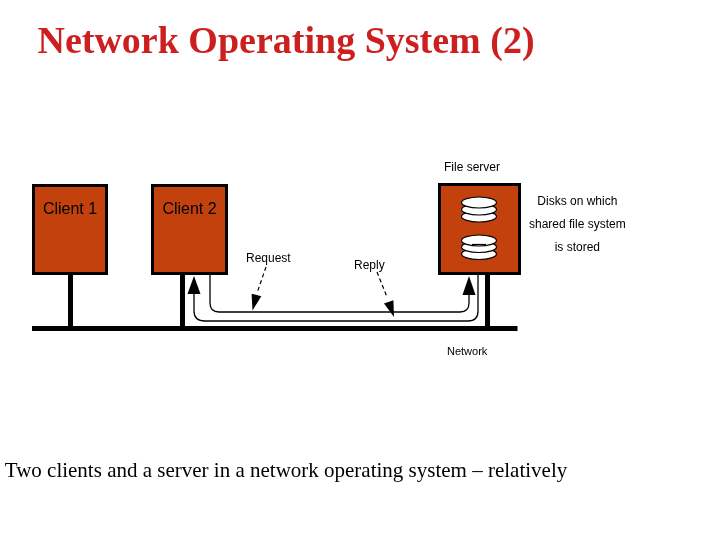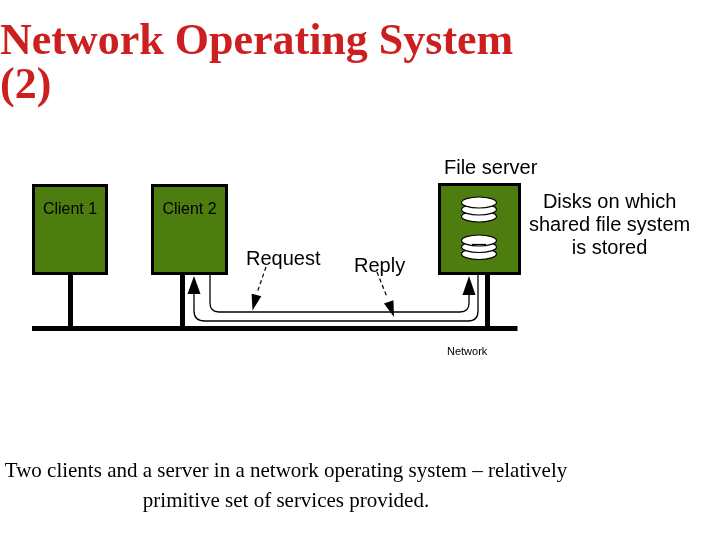--- a/index.html
+++ b/index.html
@@ -1,36 +1,36 @@
 <!DOCTYPE html>
 <html><head>
 <meta charset="utf-8">
 <style>
   html,body{margin:0;padding:0;background:#fff;}
   .slide{
     position:relative;width:720px;height:540px;background:#ffffff;
     overflow:hidden;font-family:"Liberation Sans",sans-serif;
   }
   .slide-title{
-    position:absolute;top:18px;left:0;width:572px;
-    font-family:"Liberation Serif",serif;font-weight:700;font-size:44px;
+    position:absolute;top:18px;left:0;width:572px;text-align:center;
+    font-family:"Liberation Serif",serif;font-weight:700;font-size:38px;
     line-height:44px;color:#cc1f1f;letter-spacing:0;
   }
   .box{
-    position:absolute;background:#4d7c0f;border:3px solid #000;
+    position:absolute;background:#c2410c;border:3px solid #000;
     box-sizing:border-box;text-align:center;
   }
   .client1-box{left:32px;top:184px;width:76px;height:91px;}
   .client2-box{left:151px;top:184px;width:77px;height:91px;}
   .server-box{left:438px;top:183px;width:83px;height:92px;}
   .box-label{
     padding-top:13px;font-size:16px;color:#000;line-height:18px;
   }
   .diagram-label{
-    position:absolute;font-size:20px;color:#000;line-height:19px;white-space:nowrap;
+    position:absolute;font-size:12px;color:#000;line-height:19px;white-space:nowrap;
   }
   .file-server-label{left:444px;top:158px;}
   .request-label{left:246px;top:249px;}
   .reply-label{left:354px;top:256px;text-align:center;}
   .disks-note{left:529px;top:190px;line-height:23px;white-space:pre-line;text-align:center;}
   .network-label{left:447px;top:342px;font-size:11px;}
   .overlay-svg{position:absolute;left:0;top:0;pointer-events:none;}
   .caption{
     position:absolute;top:455px;left:0;width:572px;text-align:center;
     font-family:"Liberation Serif",serif;font-size:21px;line-height:30px;color:#000;
@@ -89,16 +89,15 @@
     <div class="diagram-label request-label">Request</div>
     <div class="diagram-label reply-label">Reply</div>
     <div class="diagram-label disks-note">Disks on which
 shared file system
 is stored</div>
     <div class="diagram-label network-label">Network</div>
   </div>
 
   <div class="caption">
     <div>Two clients and a server in a network operating system – relatively</div>
-    <div>primitive set of services provided.</div>
   </div>
 
 </div>
 
 </body></html>

